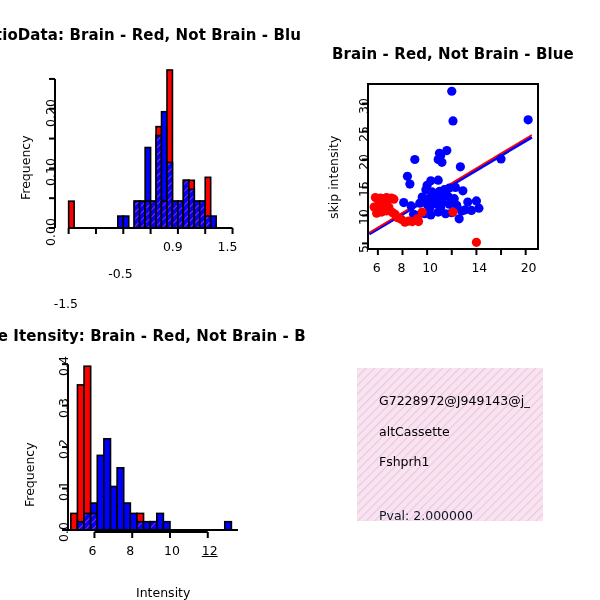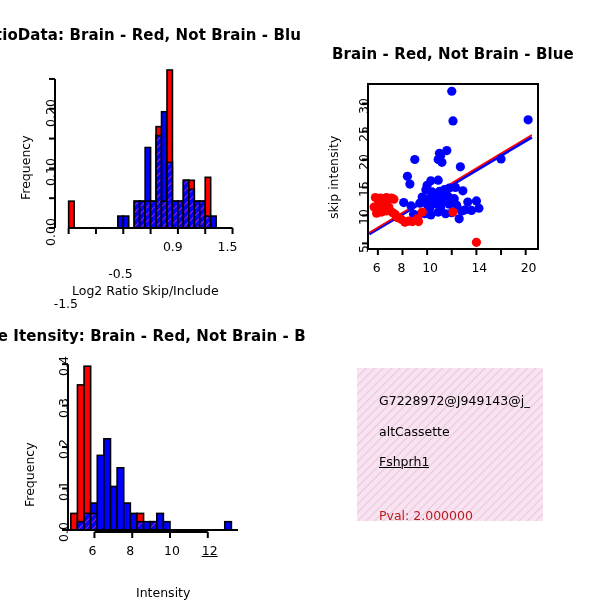--- a/index.html
+++ b/index.html
@@ -32,21 +32,20 @@
   .infoclip{position:absolute;left:0;top:0;width:186px;height:198px;overflow:hidden;}
 </style>
 </head>
 <body>
 
 <div id="page">
 
   <div class="panel" style="left:0;top:0;width:300px;height:310px;">
     <div class="ptitle" style="left:-27px;top:26px;">RatioData: Brain - Red, Not Brain - Blu</div>
     <div class="axlabel vert" style="left:18px;top:200px;">Frequency</div>
-    <div class="axlabel" style="left:72px;top:283px;">Log2 Ratio Skip/Include</div>
     <svg id="svg-ratio" width="300" height="310">
         <defs>
           <pattern id="hatchPurple1" width="5" height="5" patternUnits="userSpaceOnUse" patternTransform="rotate(45)">
             <rect width="5" height="5" fill="#0000FF"></rect>
             <line x1="0" y1="0" x2="0" y2="5" stroke="#C030C0" stroke-width="1.6"></line>
           </pattern>
         </defs>
         <g>
           <rect x="68.65671641791045" y="201.16981132075472" width="5.462686567164184" height="26.830188679245282" fill="#FF0000" stroke="#000" stroke-width="1.6"></rect>
           <rect x="117.82089552238806" y="216.0754716981132" width="5.46268656716417" height="11.924528301886795" fill="#0000FF" stroke="#000" stroke-width="1.6"></rect>
@@ -294,18 +293,18 @@
           <pattern id="pinkHatch" width="6" height="6" patternUnits="userSpaceOnUse" patternTransform="rotate(45)">
             <rect width="6" height="6" fill="#F7E4F0"></rect>
             <line x1="0" y1="0" x2="0" y2="6" stroke="#EFC4E0" stroke-width="2.2"></line>
           </pattern>
         </defs>
         <rect width="186" height="153" fill="url(#pinkHatch)"></rect>
       </svg>
     <div class="infoclip">
       <div class="infoline" style="left:22px;top:25px;">G7228972@J949143@j_</div>
       <div class="infoline" style="left:22px;top:56px;">altCassette</div>
-      <div class="infoline" style="left:22px;top:86px;text-decoration:underline;">Fshprh1</div>
-      <div class="infoline" style="left:22px;top:140px;color:#b91c1c;">Pval: 2.000000</div>
+      <div class="infoline" style="left:22px;top:86px;">Fshprh1</div>
+      <div class="infoline" style="left:22px;top:140px;color:#0f172a;">Pval: 2.000000</div>
     </div>
   </div>
 
 </div>
 
 </body></html>

